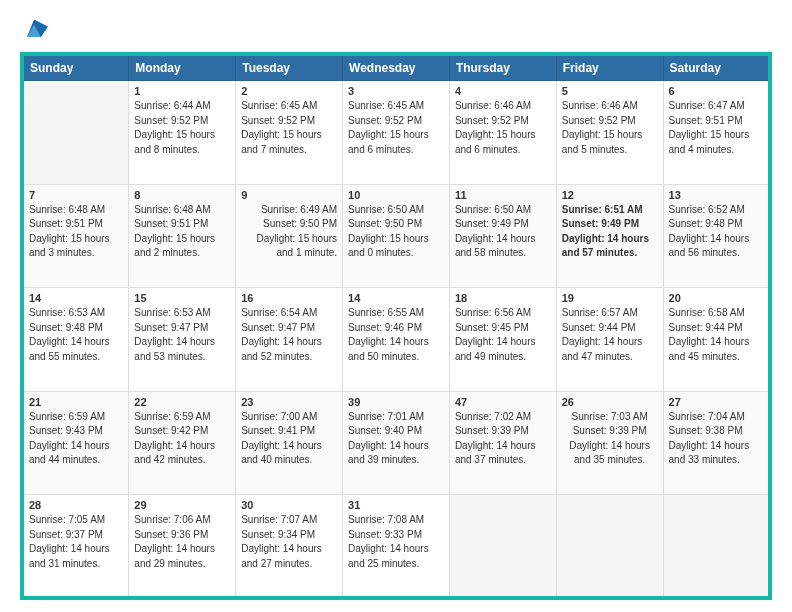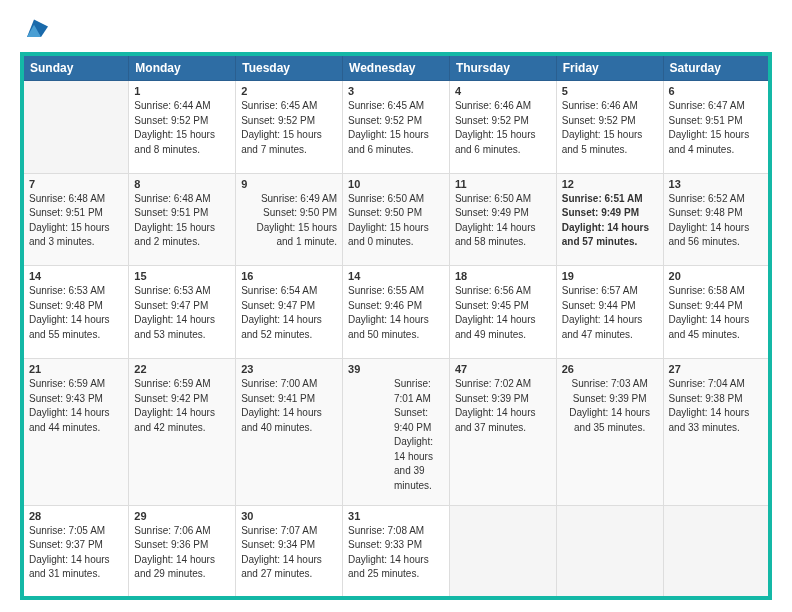--- a/index.html
+++ b/index.html
@@ -301,21 +301,21 @@
           </td>
           <td>
             <span class="day-num">23</span>
             <div class="day-info" style="white-space: pre-line;">Sunrise: 7:00 AM
 Sunset: 9:41 PM
 Daylight: 14 hours
 and 40 minutes.</div>
           </td>
           <td>
             <span class="day-num">39</span>
-            <div class="day-info" style="white-space: pre-line; margin-left: 46px;">Sunrise: 7:01 AM
+            <div class="day-info" style="white-space: pre-line;">Sunrise: 7:01 AM
 Sunset: 9:40 PM
 Daylight: 14 hours
 and 39 minutes.</div>
           </td>
           <td>
             <span class="day-num">47</span>
             <div class="day-info" style="white-space: pre-line;">Sunrise: 7:02 AM
 Sunset: 9:39 PM
 Daylight: 14 hours
 and 37 minutes.</div>

